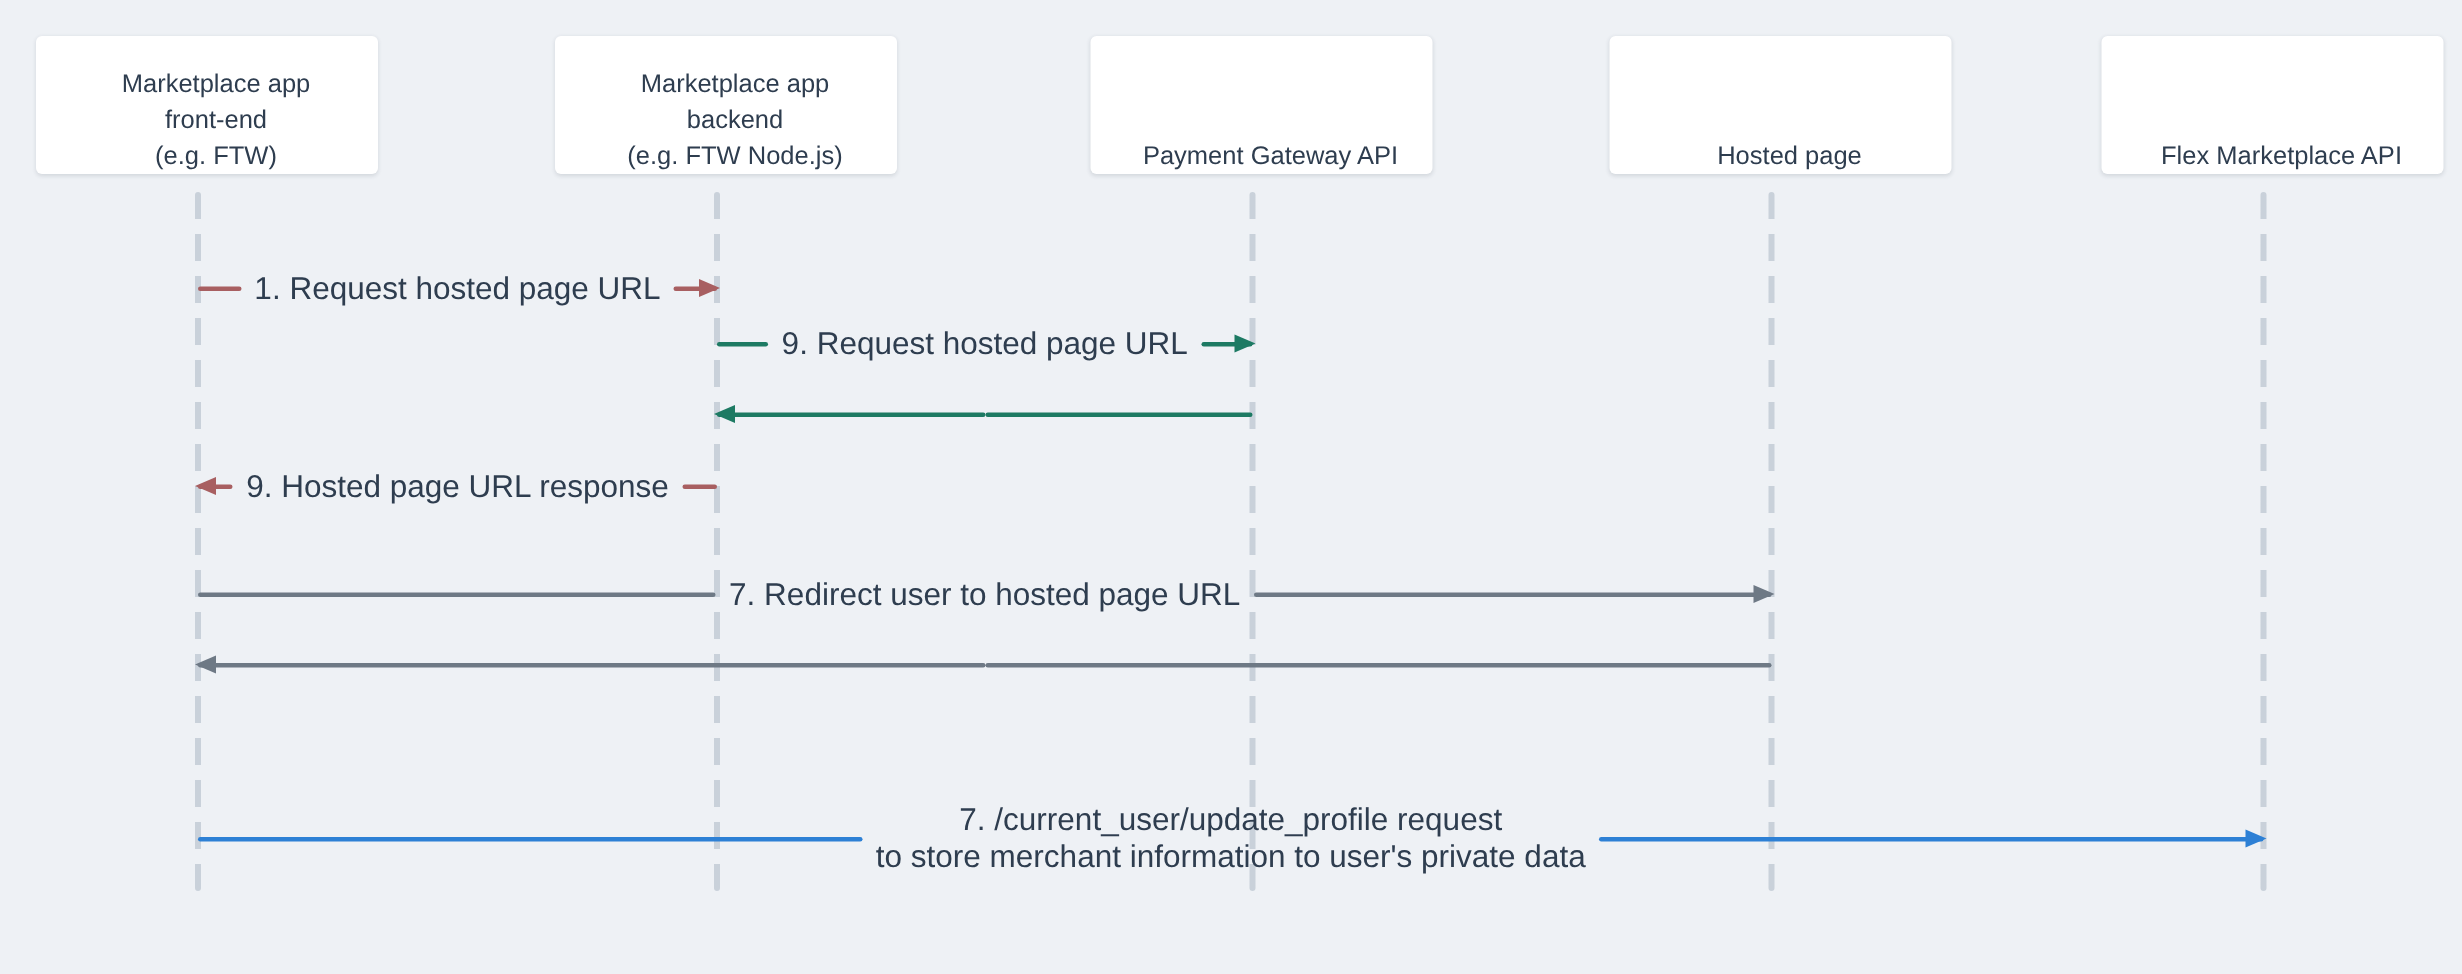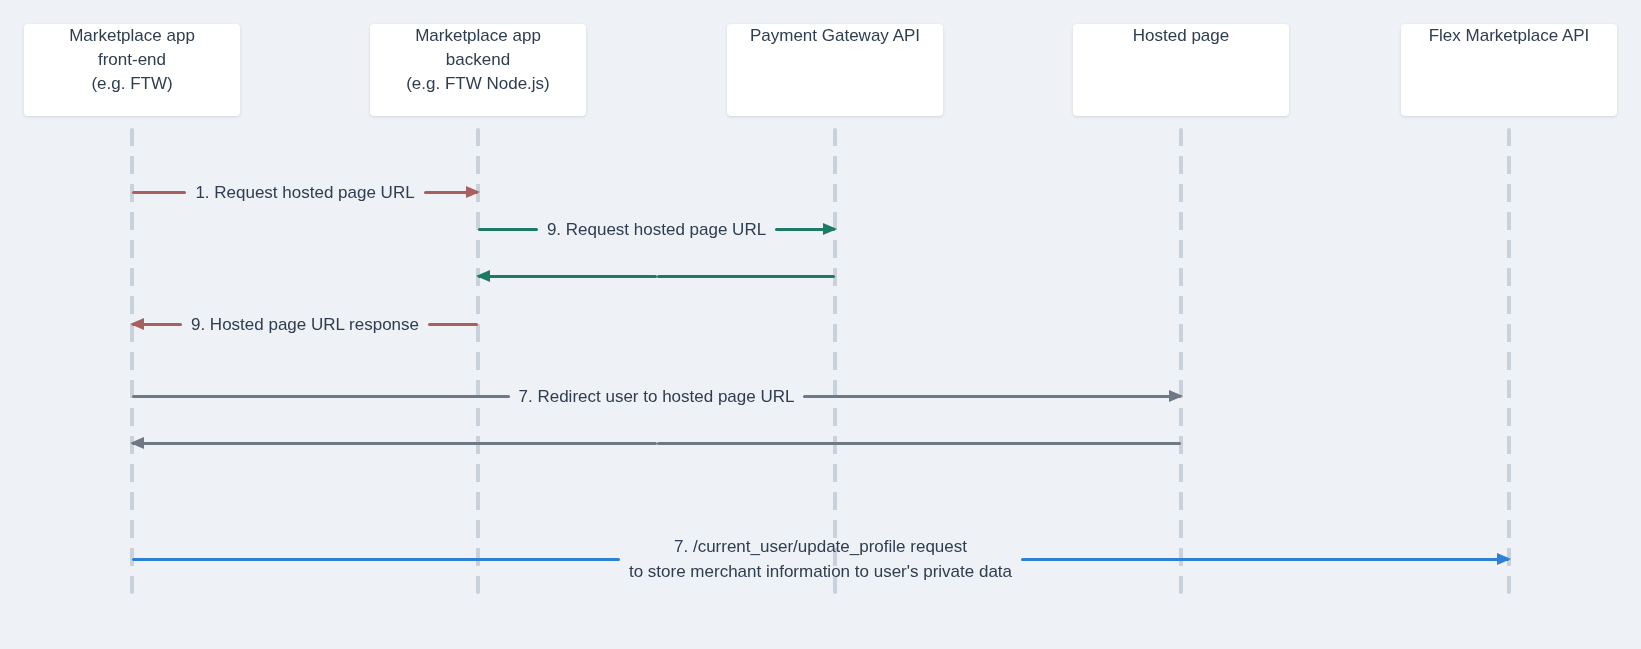--- a/index.html
+++ b/index.html
@@ -18,22 +18,23 @@
   
   .participant {
     position: absolute;
     top: 24px;
     width: 216px;
     height: 92px;
     background: #ffffff;
     border-radius: 4px;
     box-shadow: 0 1px 3px rgba(40,55,70,0.14);
     display: flex;
-    align-items: flex-start;
+    align-items: flex-end;
     justify-content: center;
+    padding-left: 12px;
   }
   .participant-label {
     font-size: 17px;
     line-height: 24px;
     font-weight: 500;
     text-align: center;
     white-space: pre-line;
   }
   
   .lifeline {
@@ -58,21 +59,21 @@
   .message.two-line { height: 54px; margin-top: 44px; }
   .seg {
     flex: 1 1 0;
     height: 3px;
     border-radius: 2px;
     background: var(--c);
   }
   .msg-label {
     flex: 0 0 auto;
     padding: 0 9px;
-    font-size: 17px;
+    font-size: 21px;
     line-height: 25px;
     font-weight: 500;
     color: #2e3d4f;
     white-space: pre-line;
     text-align: center;
   }
   .head {
     position: absolute;
     top: 50%;
     transform: translateY(-50%);

